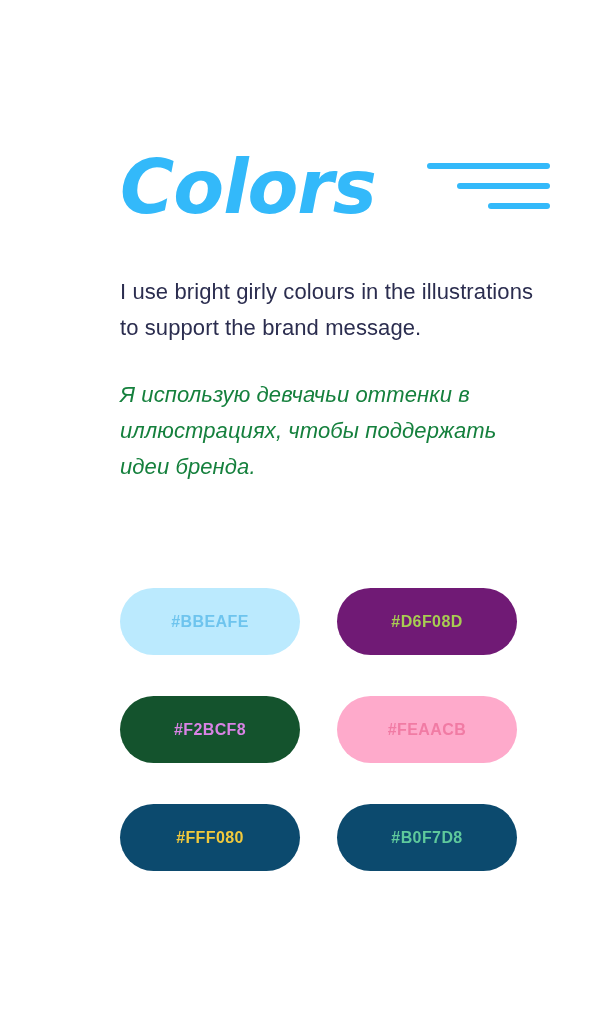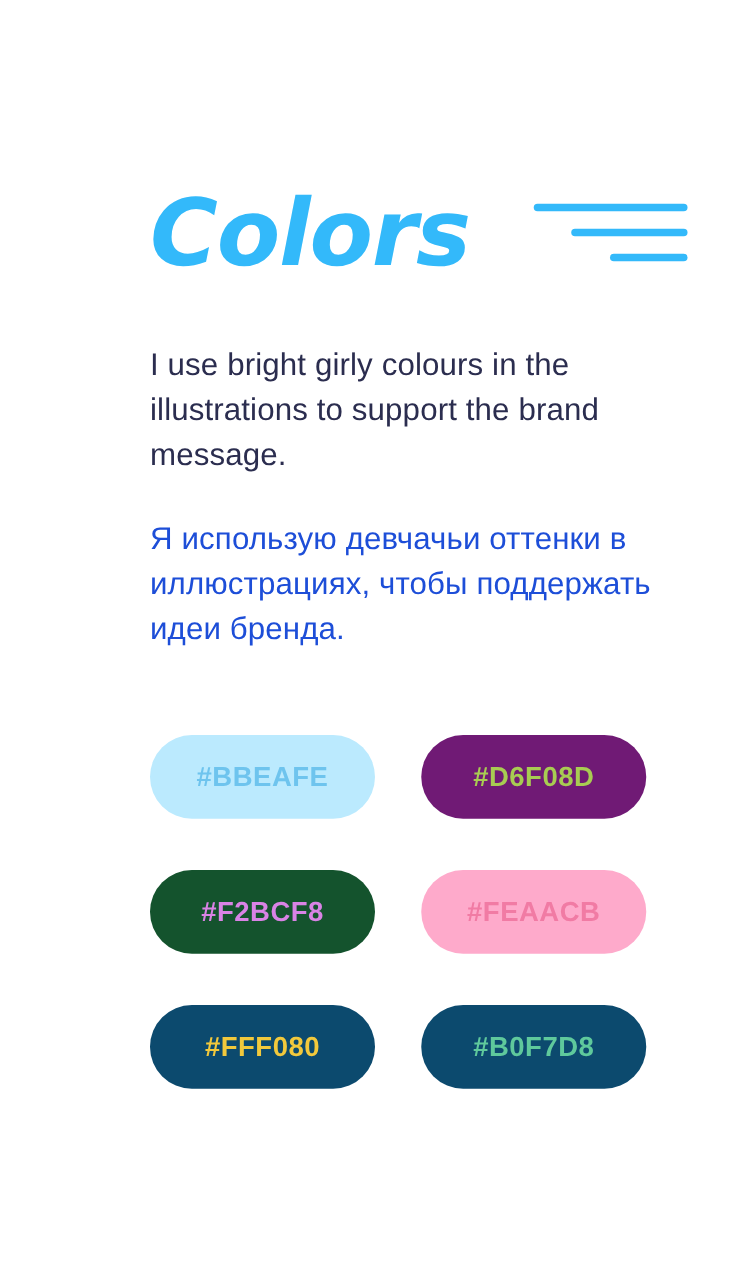--- a/index.html
+++ b/index.html
@@ -68,21 +68,21 @@
   
   .copy {
     position: absolute;
     left: 120px;
     top: 274px;
     width: 420px;
   }
 
   .para {
     margin: 0;
-    font-size: 25px;
+    font-size: 22px;
     line-height: 36px;
     font-weight: 400;
     letter-spacing: 0.1px;
   }
   .para-en {
     color: #2B2D4F;
   }
   .para-ru {
     color: #9C9CB4;
     margin-top: 31px;
@@ -102,21 +102,21 @@
   }
 
   .swatch {
     border-radius: 34px;
     display: flex;
     align-items: center;
     justify-content: center;
   }
 
   .swatch-label {
-    font-size: 22px;
+    font-size: 16px;
     font-weight: 700;
     letter-spacing: 0.4px;
   }
 </style>
 </head>
 <body>
 
 <div class="page">
 
   <div class="header">
@@ -124,21 +124,21 @@
 
     <div class="title-rules">
       <div class="rule rule-1" style="background: rgb(51, 185, 250);"></div>
       <div class="rule rule-2" style="background: rgb(51, 185, 250);"></div>
       <div class="rule rule-3" style="background: rgb(51, 185, 250);"></div>
     </div>
   </div>
 
   <div class="copy">
     <p class="para para-en" style="color: rgb(43, 45, 79);">I use bright girly colours in the illustrations to support the brand message.</p>
-    <p class="para para-ru" style="color: #1d4ed8;">Я использую девчачьи оттенки в иллюстрациях, чтобы поддержать идеи бренда.</p>
+    <p class="para para-ru" style="color: #15803d; font-style: italic;">Я использую девчачьи оттенки в иллюстрациях, чтобы поддержать идеи бренда.</p>
   </div>
 
   <div class="swatches">
     <div class="swatch" style="background: rgb(187, 234, 254);">
       <span class="swatch-label" style="color: rgb(110, 196, 238);">#BBEAFE</span>
     </div>
     <div class="swatch" style="background: #701a75;">
       <span class="swatch-label" style="color: rgb(168, 204, 82);">#D6F08D</span>
     </div>
     <div class="swatch" style="background: #14532d;">

